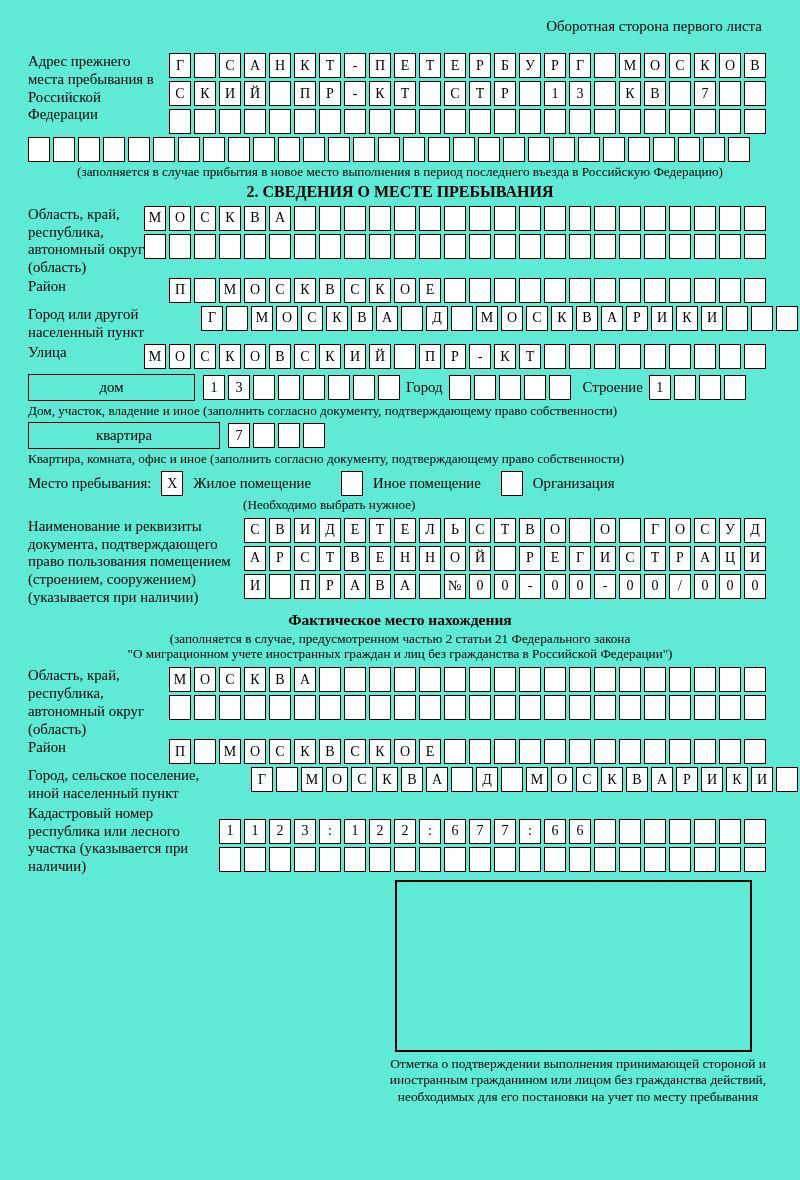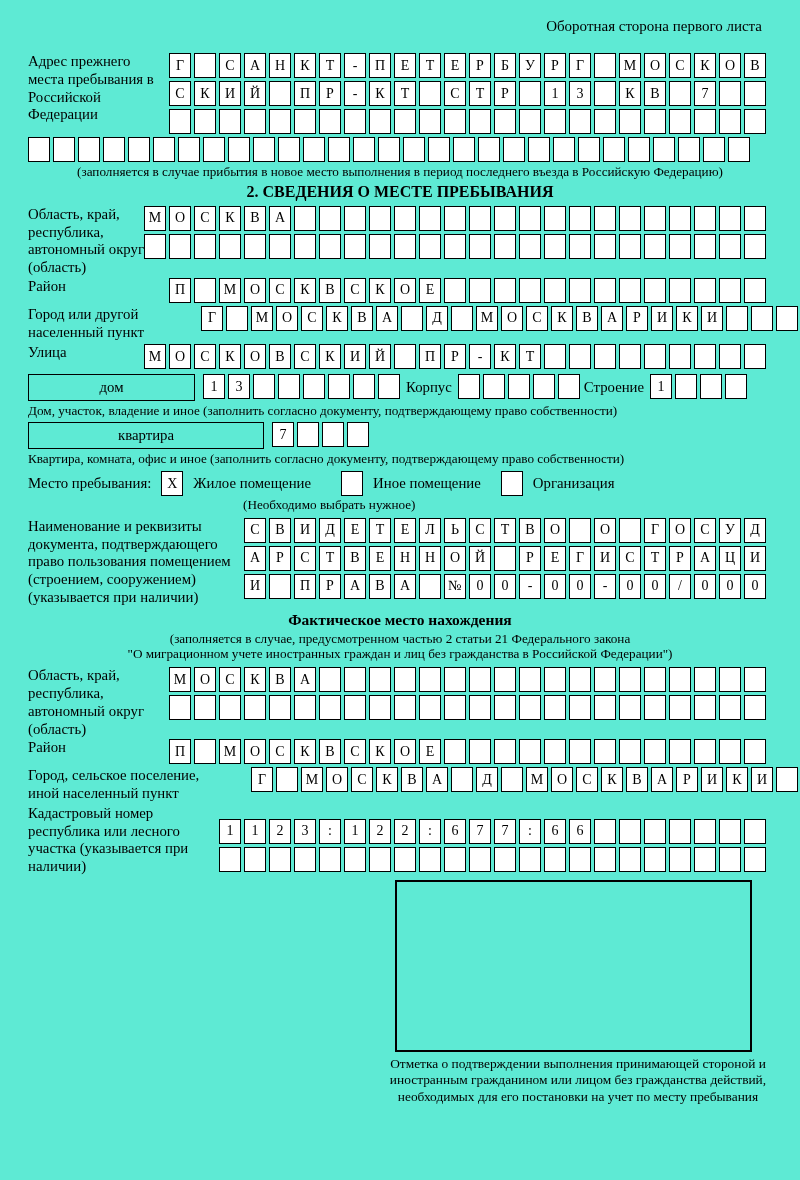--- a/index.html
+++ b/index.html
@@ -27,21 +27,21 @@
   .h2{font-size:16px;font-weight:bold;text-align:center;margin:3px 22px 5px 0;}
   .h3{font-size:15.5px;font-weight:bold;text-align:center;margin:4px 22px 2px 0;}
   .bigfield{
     box-sizing:border-box;border:1.5px solid #000;height:27px;
     display:inline-flex;align-items:center;justify-content:center;
     font-size:14.8px;flex:0 0 auto;
   }
   .inline-lbl{font-size:14.8px;margin:0 6px;align-self:center;}
   .mt2{margin-top:2px;} .mt3{margin-top:3px;} .mt4{margin-top:4px;} .mt5{margin-top:5px;}
   .mt1{margin-top:1px;}
-  .dom-row,.kv-row{display:flex;align-items:flex-start;}
+  .dom-row,.kv-row{display:flex;align-items:center;}
   .mesto-row{display:flex;align-items:center;gap:10px;font-size:14.8px;}
   .mesto-opt{display:flex;align-items:center;gap:10px;}
   .stamp-box{
     box-sizing:border-box;border:2px solid #000;
     width:357px;height:172px;margin-left:367px;
   }
   .stamp-caption{
     width:404px;margin-left:348px;text-align:center;
     font-size:13.4px;line-height:1.24;
   }
@@ -327,40 +327,40 @@
     <div class="boxrow" style="margin-left:8px;">
         <span class="cell">1</span>
         <span class="cell">3</span>
         <span class="cell"></span>
         <span class="cell"></span>
         <span class="cell"></span>
         <span class="cell"></span>
         <span class="cell"></span>
         <span class="cell"></span>
       </div>
-    <div class="inline-lbl">Корпус</div>
+    <div class="inline-lbl">Город</div>
     <div class="boxrow">
         <span class="cell"></span>
         <span class="cell"></span>
         <span class="cell"></span>
         <span class="cell"></span>
         <span class="cell"></span>
       </div>
-    <div class="inline-lbl" style="margin-left:4px;">Строение</div>
+    <div class="inline-lbl" style="margin-left:12px;">Строение</div>
     <div class="boxrow">
         <span class="cell">1</span>
         <span class="cell"></span>
         <span class="cell"></span>
         <span class="cell"></span>
       </div>
   </div>
   <div class="note mt2">Дом, участок, владение и иное (заполнить согласно документу, подтверждающему право собственности)</div>
 
   <div class="kv-row mt3">
-    <div class="bigfield" style="width:236px;">квартира</div>
+    <div class="bigfield" style="width:192px;">квартира</div>
     <div class="boxrow" style="margin-left:8px;">
         <span class="cell">7</span>
         <span class="cell"></span>
         <span class="cell"></span>
         <span class="cell"></span>
       </div>
   </div>
   <div class="note mt2">Квартира, комната, офис и иное (заполнить согласно документу, подтверждающему право собственности)</div>
 
   <div class="mesto-row mt4">

